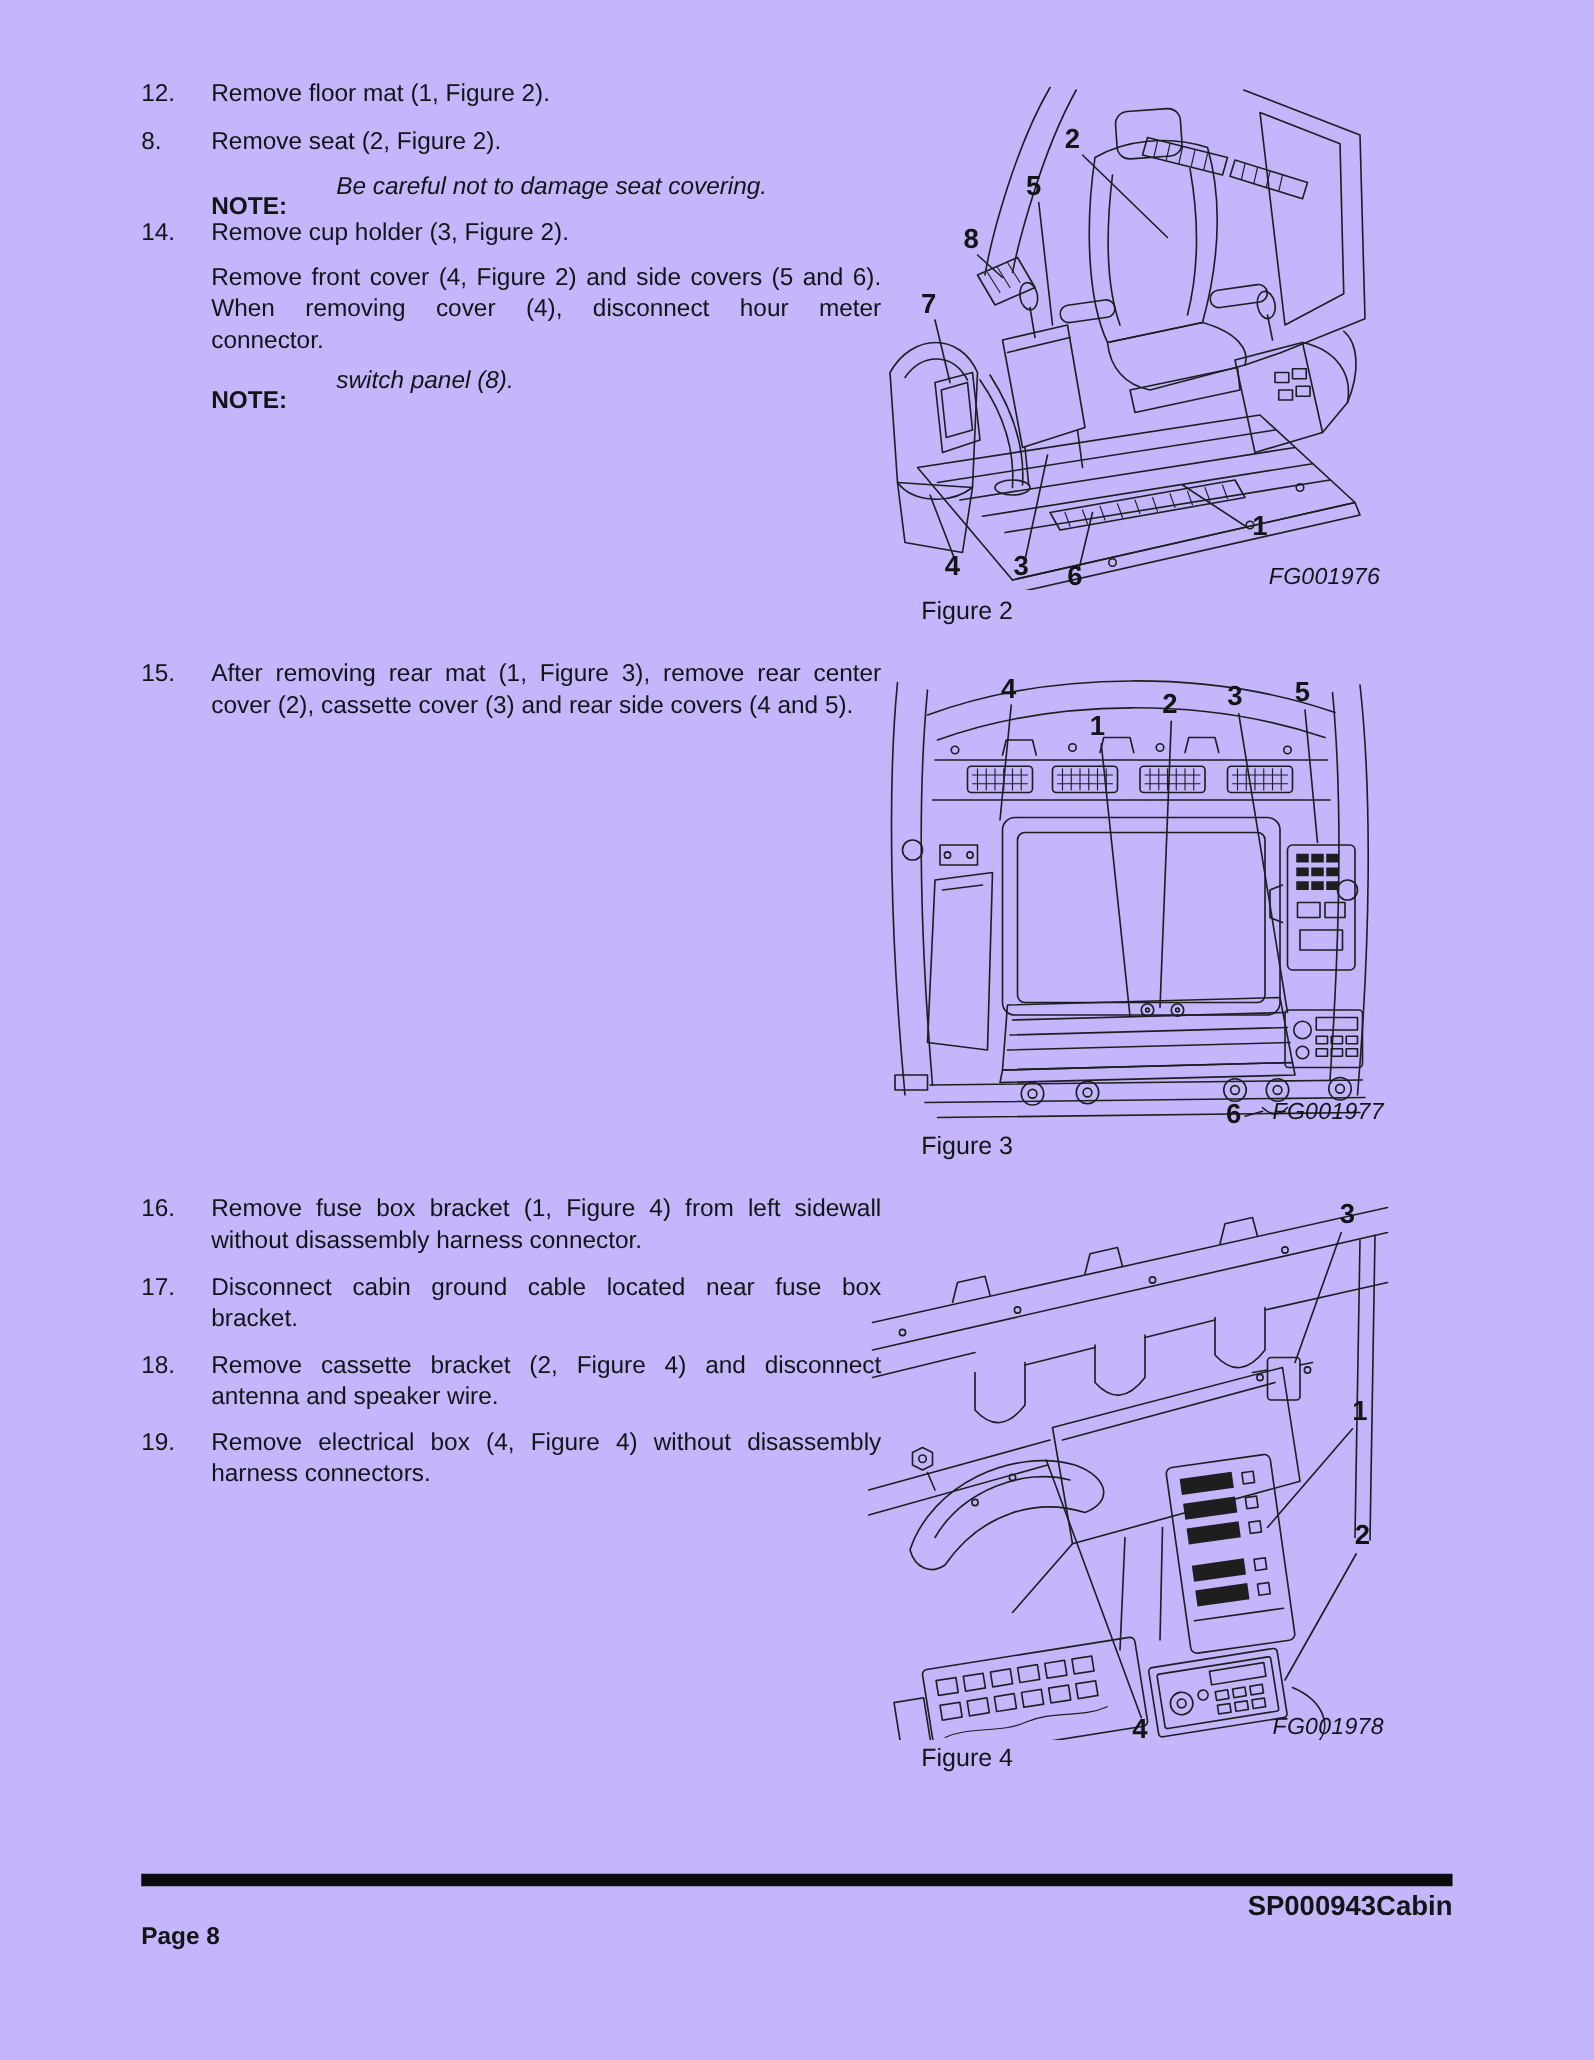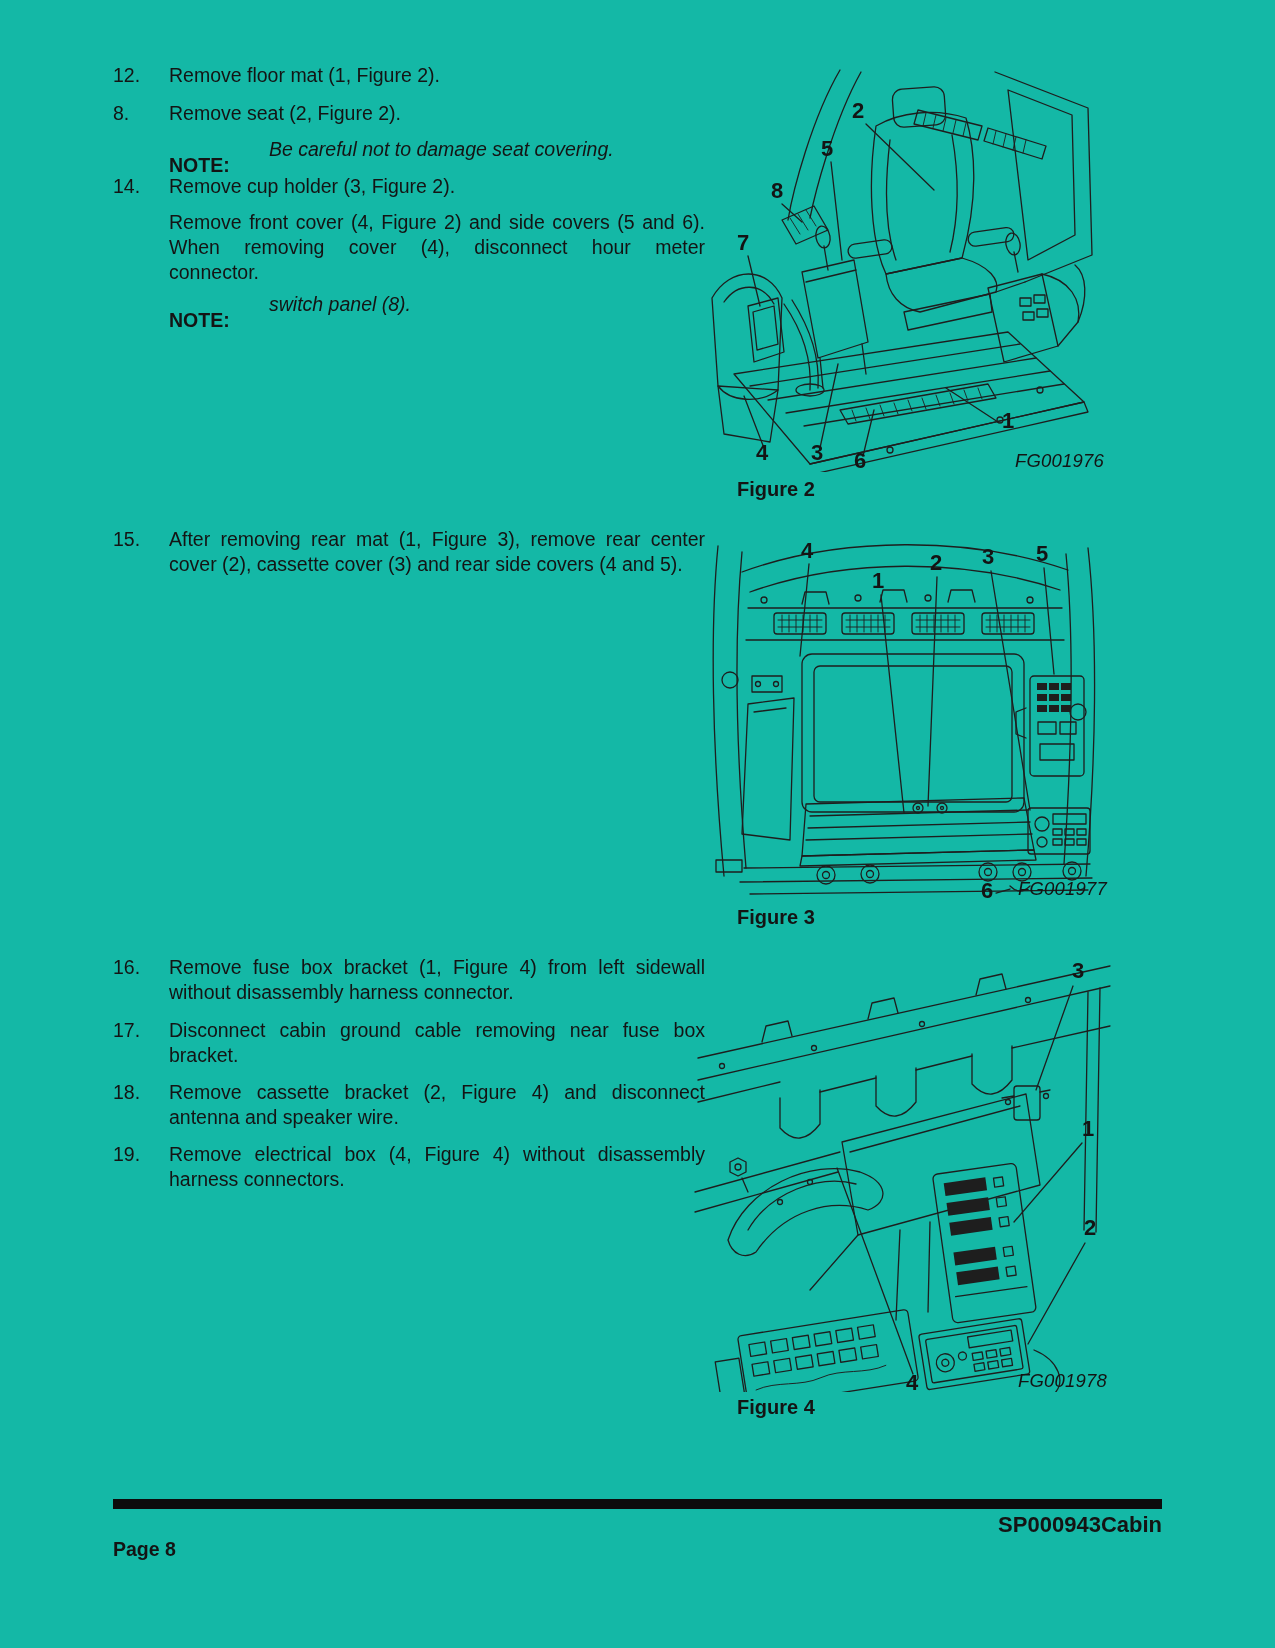--- a/index.html
+++ b/index.html
@@ -1,29 +1,29 @@
 <!DOCTYPE html>
 <html><head>
 <meta charset="utf-8">
 <style>
   html,body { margin:0; padding:0; background:#e8e8e8; }
   .page {
     position:relative; width:1275px; height:1648px; margin:0 auto;
-    background:#14b8a6; overflow:hidden;
+    background:#c4b5fd; overflow:hidden;
     font-family:"Liberation Sans","DejaVu Sans",sans-serif; color:#141414;
   }
   .step { position:absolute; left:113px; width:600px; font-size:19.5px; line-height:25px; }
   .step .num { position:absolute; left:0; top:0; }
   .sbody { margin-left:56px; width:536px; }
   .jl { text-align:justify; text-align-last:justify; }
   .note { position:absolute; left:169px; width:536px; font-size:19.5px; line-height:25px; }
   .note .nlabel { position:absolute; left:0; top:16px; font-weight:700; font-style:normal; }
   .note .nbody { margin-left:100px; width:436px; font-style:italic; }
   .fig { position:absolute; }
-  .figcap { position:absolute; font-size:20px; font-weight:700;text-align:right; }
+  .figcap { position:absolute; font-size:20px; font-weight:400;text-align:right; }
   .figcode { position:absolute; font-size:18.5px; letter-spacing:0.2px;font-style:italic; }
   .callout { font-family:"Liberation Sans",sans-serif; font-size:22px; font-weight:700; fill:#141414; stroke:none; }
   .art path, .art line, .art rect, .art circle, .art ellipse, .art polygon, .art polyline {
     fill:none; stroke:#1e1e1e; stroke-width:1.3; stroke-linejoin:round; stroke-linecap:round;
   }
   .art .fdark { fill:#1e1e1e; stroke:none; }
   .art .thin { stroke-width:0.9; }
   .leader { stroke:#1e1e1e; stroke-width:1.25; fill:none; }
   .fbar { position:absolute; left:113px; top:1499px; width:1049px; height:10px; background:#0c0c0c; }
   .frow { position:absolute; left:113px; top:1512px; width:1049px; display:flex; justify-content:flex-end;
@@ -82,21 +82,21 @@
     <span class="num">16.</span>
     <div class="sbody">
       <div class="jl">Remove fuse box bracket (1, Figure 4) from left sidewall</div>
       <div>without disassembly harness connector.</div>
     </div>
   </div>
 
   <div class="step" style="top:1018px">
     <span class="num">17.</span>
     <div class="sbody">
-      <div class="jl">Disconnect cabin ground cable removing near fuse box</div>
+      <div class="jl">Disconnect cabin ground cable located near fuse box</div>
       <div>bracket.</div>
     </div>
   </div>
 
   <div class="step" style="top:1080px">
     <span class="num">18.</span>
     <div class="sbody">
       <div class="jl">Remove cassette bracket (2, Figure 4) and disconnect</div>
       <div>antenna and speaker wire.</div>
     </div>

